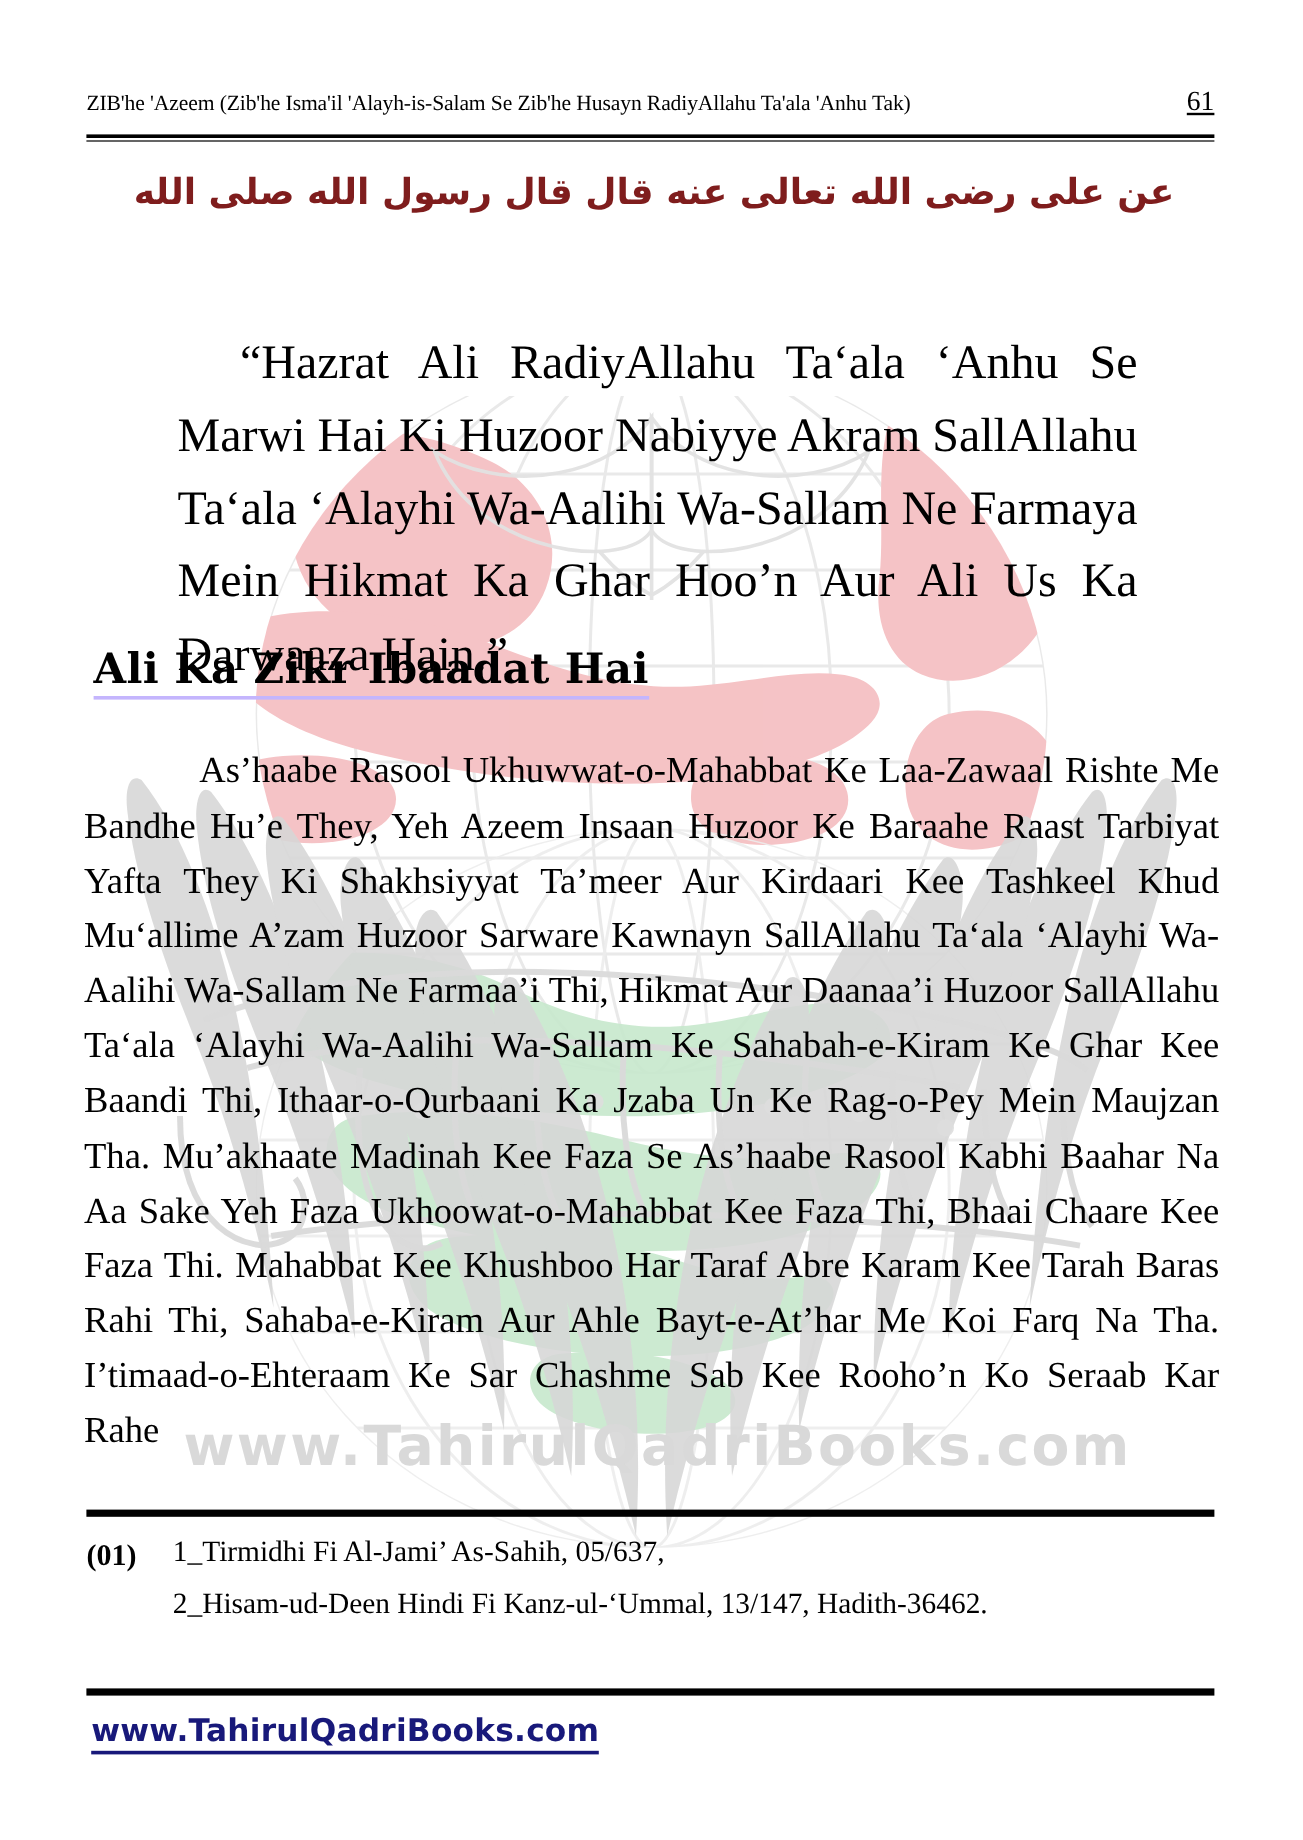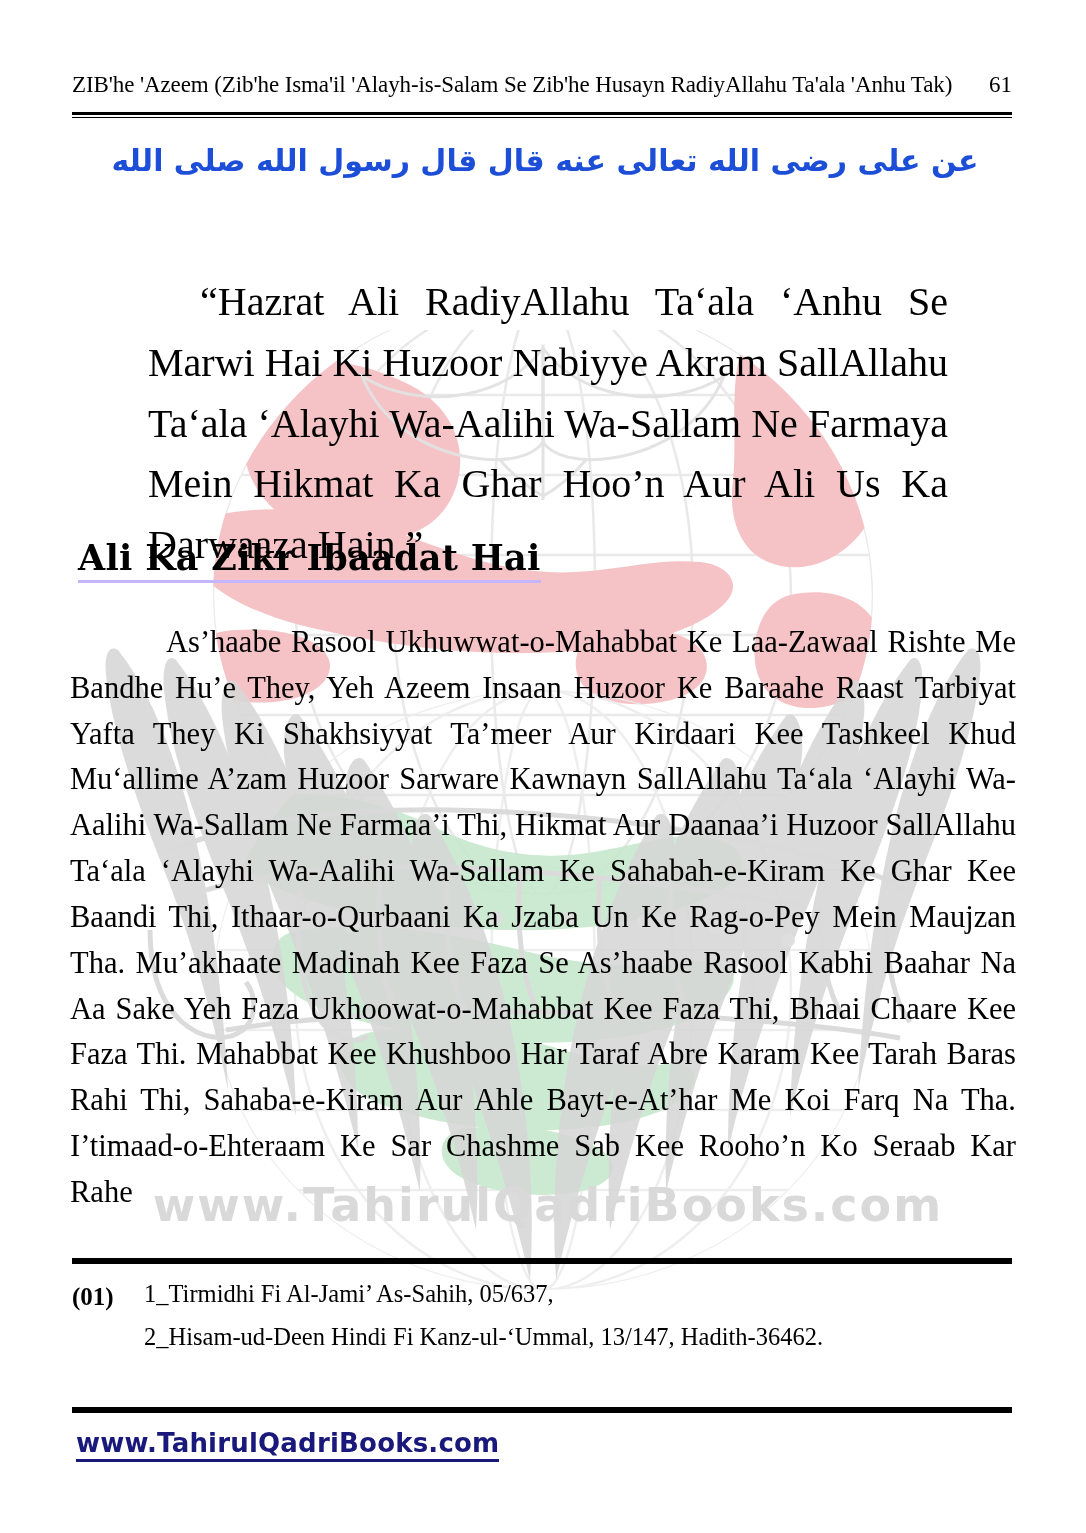--- a/index.html
+++ b/index.html
@@ -57,27 +57,28 @@
   .header {
     position: absolute;
     left: 72px;
     top: 72px;
     width: 940px;
     display: flex;
     align-items: baseline;
     justify-content: space-between;
   }
   .header-title {
-    font-size: 23px;
+    font-size: 18px;
     letter-spacing: -0.1px;
     white-space: nowrap;
   }
   .header-page {
     font-size: 23px;
     padding-left: 14px;
+    text-decoration: underline;
   }
 
   .rule-top {
     position: absolute;
     left: 72px;
     top: 112px;
     width: 940px;
     height: 6px;
     border-top: 3px solid #000;
     border-bottom: 1px solid #000;
@@ -88,21 +89,21 @@
     position: absolute;
     left: 90px;
     top: 132px;
     width: 910px;
     direction: rtl;
     text-align: center;
     font-family: "DejaVu Sans", "Liberation Sans", sans-serif;
     font-weight: bold;
     font-size: 30px;
     line-height: 1.95;
-    color: #1d4ed8;
+    color: #7f1d1d;
   }
 
   .translation {
     position: absolute;
     left: 148px;
     top: 272px;
     width: 800px;
     font-size: 40px;
     line-height: 1.52;
     text-align: justify;

